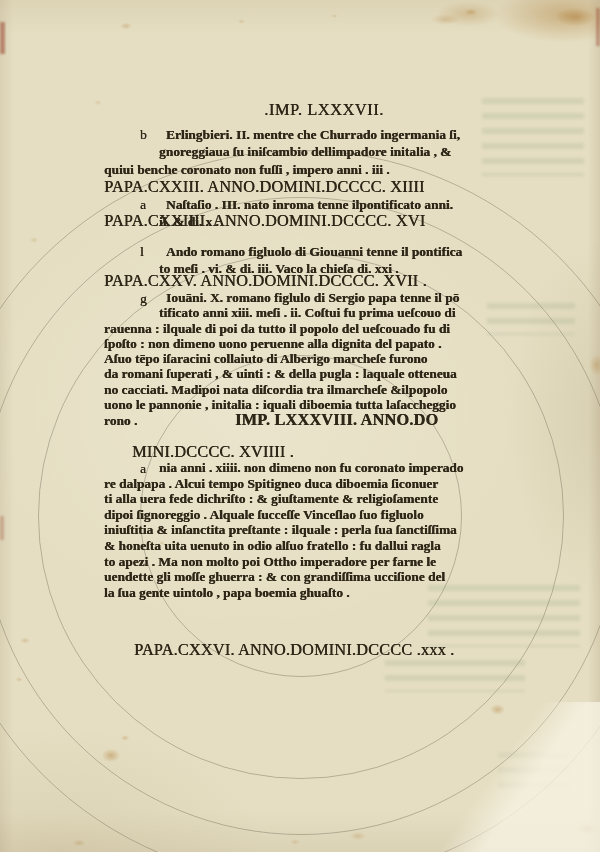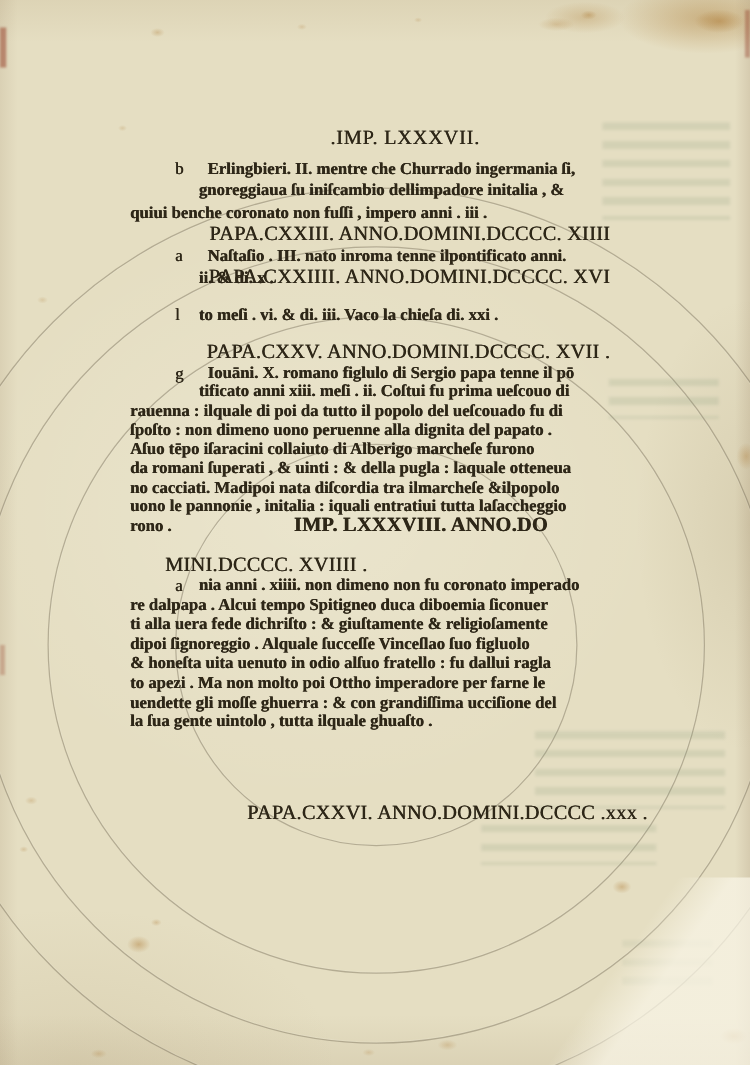--- a/index.html
+++ b/index.html
@@ -52,21 +52,20 @@
   .textcol{position:absolute;left:104px;top:0;width:384px;color:#2e2718;}
   .entry{position:absolute;left:0;width:100%;}
   .rtitle{
     top:100px;font-size:16.3px;letter-spacing:0.6px;white-space:nowrap;
     text-align:center;transform:translateX(28px);
     text-shadow:0.35px 0 0 currentColor;
   }
   .heading{
     font-size:16.3px;letter-spacing:0.2px;white-space:nowrap;
     text-shadow:0.4px 0 0 currentColor;
-    text-align:right;
   }
   .para{font-size:13.4px;}
   .para .pline{white-space:nowrap;text-shadow:0.3px 0 0 currentColor;font-weight:bold;}
   .lh18 .pline{line-height:17.3px;}
   .lh15 .pline{line-height:15.3px;}
   .lh156 .pline{line-height:15.6px;}
   .pline.i0{margin-left:62px;}
   .pline.i1{margin-left:55px;}
   .guide{
     position:absolute;left:36px;top:1px;font-size:13.5px;
@@ -147,51 +146,53 @@
     <div class="entry para lh18 e-a">
       <span class="guide">a</span>
       <div class="pline i0">Naſtaſio . III. nato inroma tenne ilpontificato anni.</div>
       <div class="pline i1">ii. &amp; di. x .</div>
     </div>
 
     <div class="entry heading e-h2">PAPA.CXXIIII. ANNO.DOMINI.DCCCC. XVI</div>
 
     <div class="entry para lh18 e-l">
       <span class="guide">l</span>
+      <div class="pline i0">Ando romano figluolo di Giouanni tenne il pontifica</div>
       <div class="pline i1">to meſi . vi. &amp; di. iii. Vaco la chieſa di. xxi .</div>
     </div>
 
     <div class="entry heading e-h3">PAPA.CXXV. ANNO.DOMINI.DCCCC. XVII .</div>
 
     <div class="entry para lh15 e-g">
       <span class="guide">g</span>
       <div class="pline i0">Iouāni. X. romano figlulo di Sergio papa tenne il pō</div>
       <div class="pline i1">tificato anni xiii. meſi . ii. Coſtui fu prima ueſcouo di</div>
       <div class="pline">rauenna : ilquale di poi da tutto il popolo del ueſcouado fu di</div>
       <div class="pline">ſpoſto : non dimeno uono peruenne alla dignita del papato .</div>
       <div class="pline">Aſuo tēpo iſaracini collaiuto di Alberigo marcheſe furono</div>
       <div class="pline">da romani ſuperati , &amp; uinti : &amp; della pugla : laquale otteneua</div>
       <div class="pline">no cacciati. Madipoi nata diſcordia tra ilmarcheſe &amp;ilpopolo</div>
-      <div class="pline">uono le pannonie , initalia : iquali entratiui tutta laſaccheggio</div>
+      <div class="pline">uono le pannonie , initalia : iquali diboemia tutta laſaccheggio</div>
       <div class="pline lastline">
         <span>rono .</span>
         <span class="inlinehead">IMP. LXXXVIII. ANNO.DO</span>
       </div>
     </div>
 
     <div class="entry centerhead e-impline2">MINI.DCCCC. XVIIII .</div>
 
     <div class="entry para lh156 e-a2">
       <span class="guide">a</span>
       <div class="pline i1">nia anni . xiiii. non dimeno non fu coronato imperado</div>
       <div class="pline">re dalpapa . Alcui tempo Spitigneo duca diboemia ſiconuer</div>
       <div class="pline">ti alla uera fede dichriſto : &amp; giuſtamente &amp; religioſamente</div>
       <div class="pline">dipoi ſignoreggio . Alquale ſucceſſe Vinceſlao ſuo figluolo</div>
+      <div class="pline">iniuſtitia &amp; inſanctita preſtante : ilquale : perla ſua ſanctiſſima</div>
       <div class="pline">&amp; honeſta uita uenuto in odio alſuo fratello : fu dallui ragla</div>
       <div class="pline">to apezi . Ma non molto poi Ottho imperadore per farne le</div>
       <div class="pline">uendette gli moſſe ghuerra : &amp; con grandiſſima ucciſione del</div>
-      <div class="pline">la ſua gente uintolo , tutta ilquale ghuaſto .</div>
+      <div class="pline">la ſua gente uintolo , papa boemia ghuaſto .</div>
     </div>
 
     <div class="entry heading e-h4">PAPA.CXXVI. ANNO.DOMINI.DCCCC .xxx .</div>
 
   </div>
 </div>
 
 </body></html>

